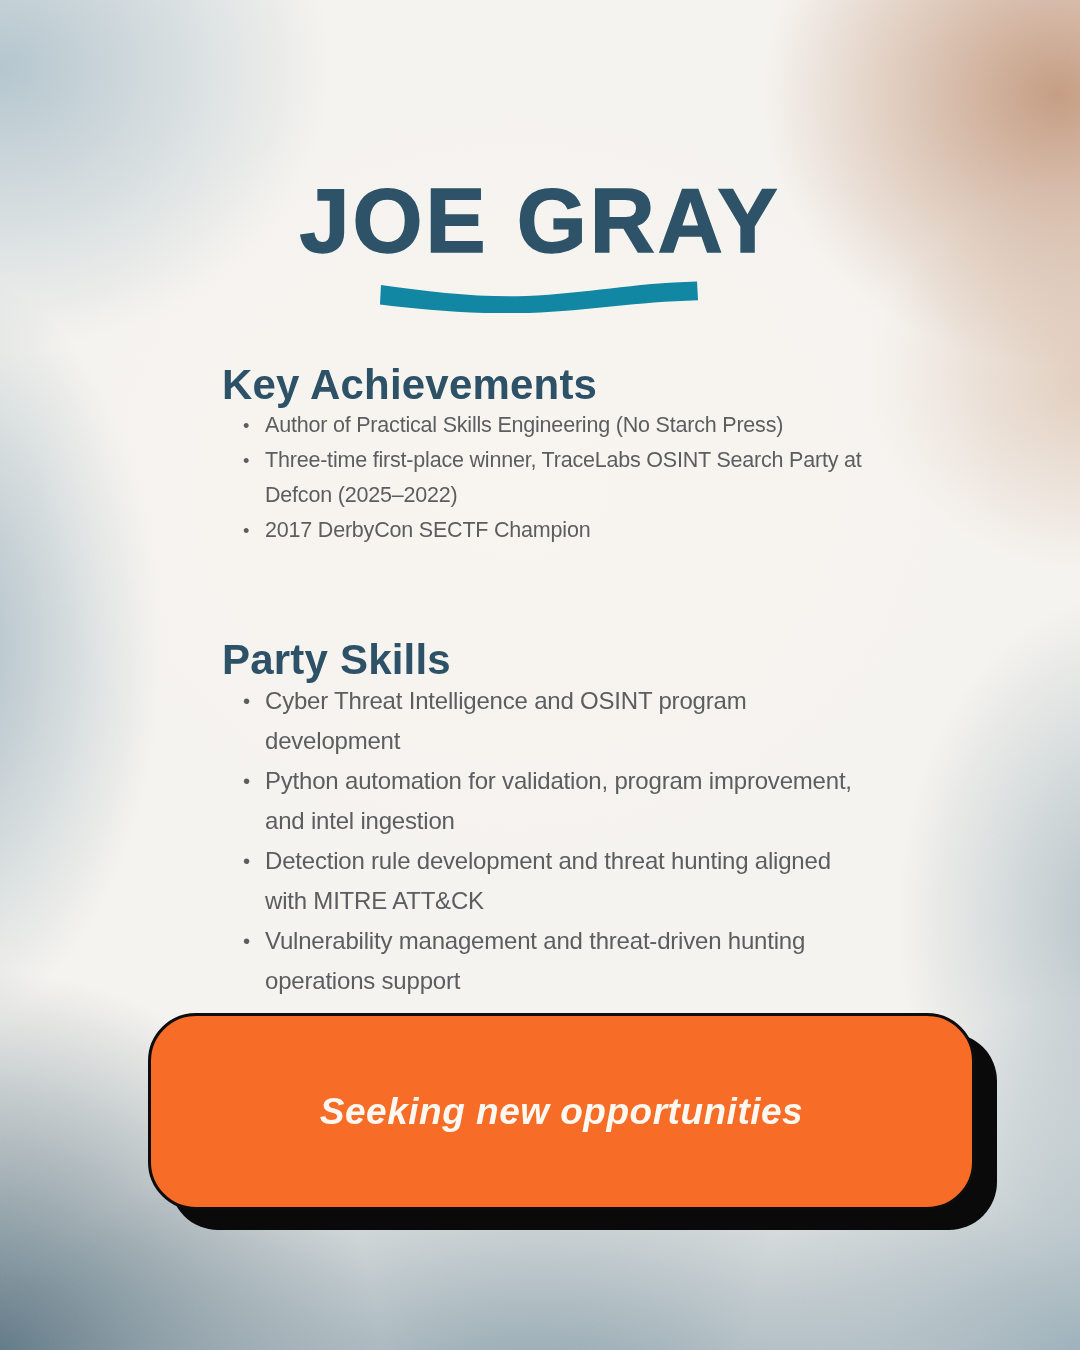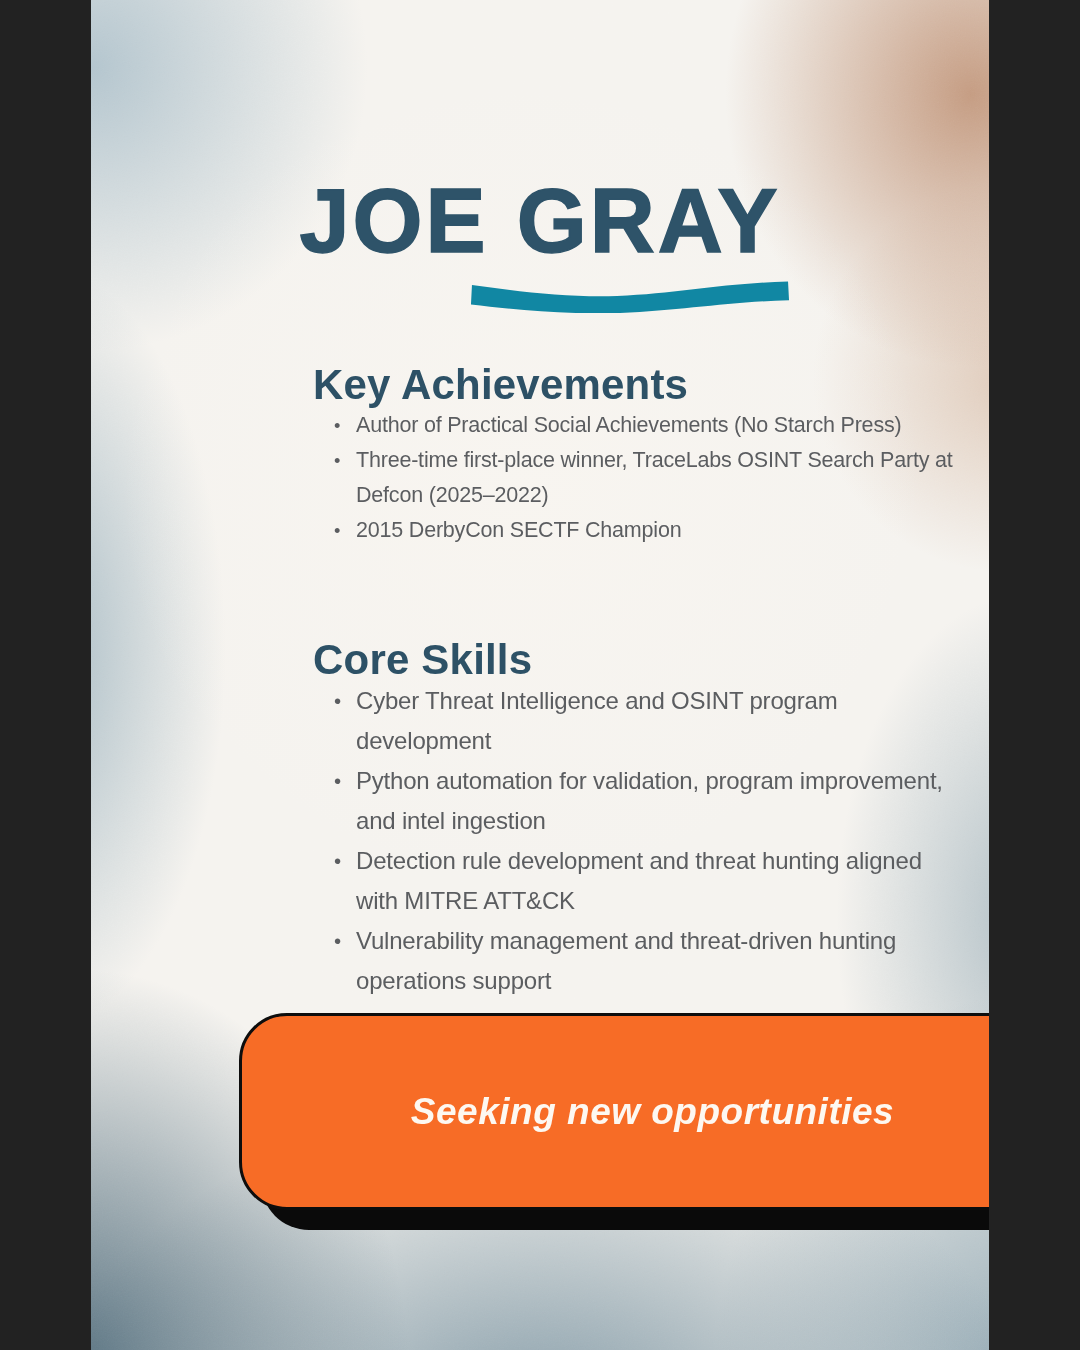--- a/index.html
+++ b/index.html
@@ -1,20 +1,20 @@
 <!DOCTYPE html>
 <html><head>
 <meta charset="utf-8">
 <style>
   html, body { margin: 0; padding: 0; background: #222; }
   * { box-sizing: border-box; }
 
   .poster {
     position: relative;
-    width: 898px;
+    width: 1080px;
     height: 1350px;
     margin: 0 auto;
     overflow: hidden;
     font-family: "Liberation Sans", sans-serif;
     background-color: #f5f3ef;
     background-image:
       radial-gradient(ellipse 62% 42% at 48% 36%, rgba(248,245,240,0.96) 0%, rgba(248,245,240,0) 72%),
       radial-gradient(ellipse 38% 28% at 98% 7%,  rgba(190,144,115,0.88) 0%, rgba(190,144,115,0) 72%),
       radial-gradient(ellipse 30% 20% at 102% 28%, rgba(206,170,144,0.55) 0%, rgba(206,170,144,0) 72%),
       radial-gradient(ellipse 44% 30% at 0% 5%,   rgba(168,189,200,0.85) 0%, rgba(168,189,200,0) 70%),
@@ -164,34 +164,34 @@
       C 262,27 218,37 155,40
       C 100,42 48,36 5,30
       Z"></path>
   </svg>
 
   <h2 class="section-heading heading-achievements">Key Achievements</h2>
 
   <div class="bullet-list list-achievements">
     <div class="bullet-item">
       <span class="bullet-dot">•</span>
-      <span class="bullet-text">Author of Practical Social Achievements (No Starch Press)</span>
+      <span class="bullet-text">Author of Practical Skills Engineering (No Starch Press)</span>
     </div>
     <div class="bullet-item">
       <span class="bullet-dot">•</span>
       <span class="bullet-text">Three-time first-place winner, TraceLabs OSINT Search Party at
 Defcon (2025–2022)</span>
     </div>
     <div class="bullet-item">
       <span class="bullet-dot">•</span>
-      <span class="bullet-text">2015 DerbyCon SECTF Champion</span>
+      <span class="bullet-text">2017 DerbyCon SECTF Champion</span>
     </div>
   </div>
 
-  <h2 class="section-heading heading-skills">Core Skills</h2>
+  <h2 class="section-heading heading-skills">Party Skills</h2>
 
   <div class="bullet-list list-skills">
     <div class="bullet-item">
       <span class="bullet-dot">•</span>
       <span class="bullet-text">Cyber Threat Intelligence and OSINT program
 development</span>
     </div>
     <div class="bullet-item">
       <span class="bullet-dot">•</span>
       <span class="bullet-text">Python automation for validation, program improvement,

